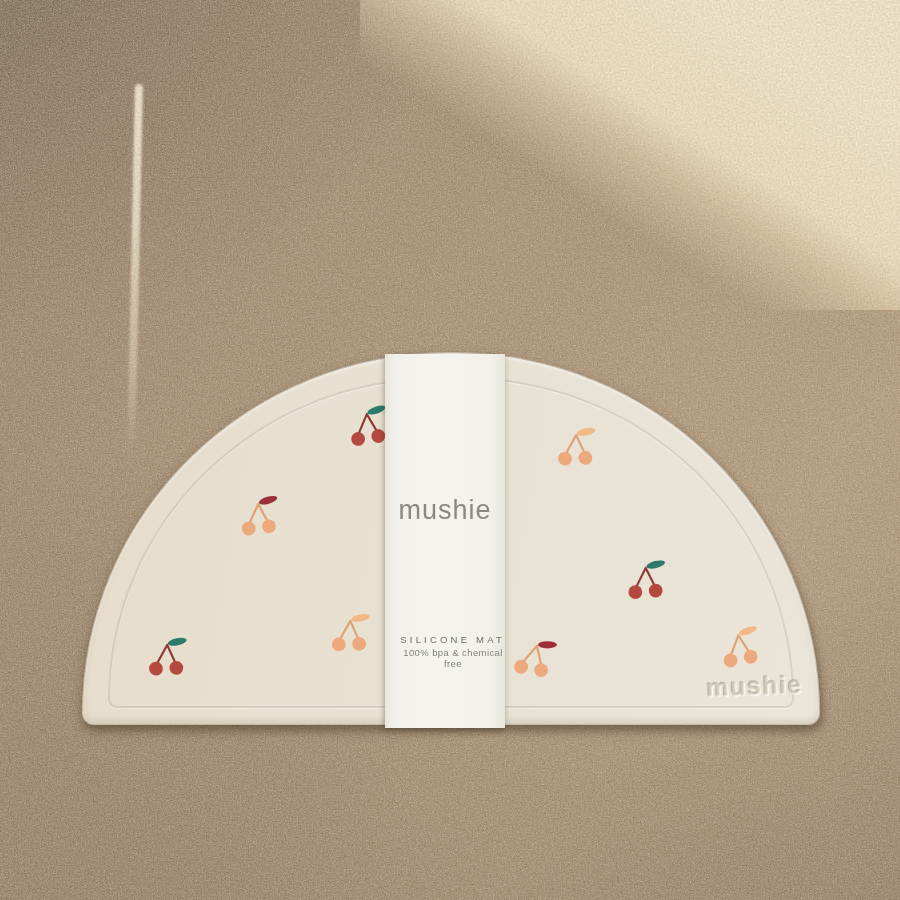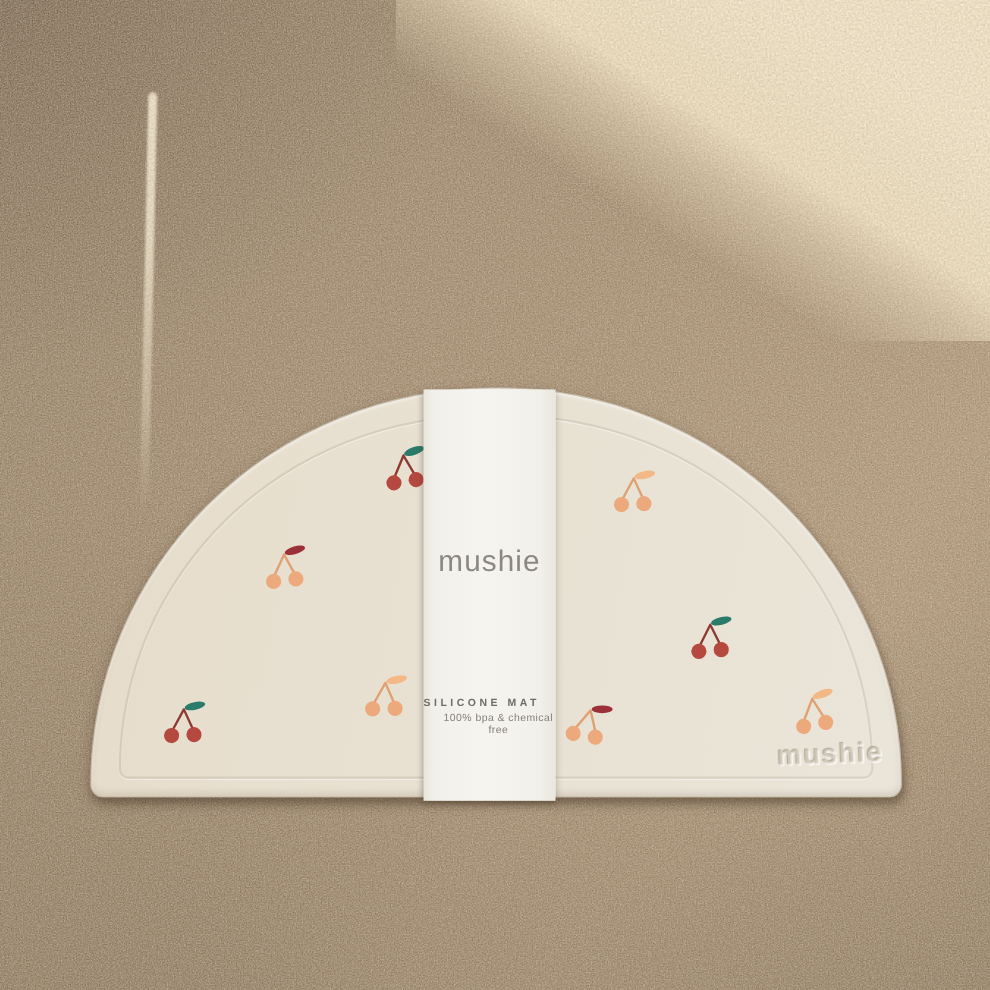--- a/index.html
+++ b/index.html
@@ -67,22 +67,22 @@
     position:absolute;left:385px;top:354px;width:120px;height:374px;
     background:linear-gradient(to right,
       #e7e4dc 0px, #f2f0ea 9px, var(--band) 45%, #f2f0ea 88%, #e9e6de 100%);
     box-shadow:0 3px 6px rgba(70,55,36,.30), -2px 2px 4px rgba(70,55,36,.15);
   }
   .band-brand{
     position:absolute;left:0;right:0;top:495px;text-align:center;
     font-size:27px;font-weight:300;letter-spacing:1px;color:#8b8880;
   }
   .band-product{
-    position:absolute;left:0;right:0;top:634px;text-align:left;
-    font-size:9.5px;font-weight:bold;letter-spacing:3.2px;color:#6f6c65;
+    position:absolute;left:0;right:0;top:634px;text-align:right;
+    font-size:9.5px;font-weight:normal;letter-spacing:3.2px;color:#6f6c65;
   }
   .band-tagline{
     position:absolute;left:16px;right:0;top:647px;text-align:center;
     font-size:9.5px;letter-spacing:.4px;color:#85817a;
   }
   .band-text{position:absolute;left:385px;top:0;width:120px;height:900px;pointer-events:none;}
 </style>
 </head>
 <body>
 

